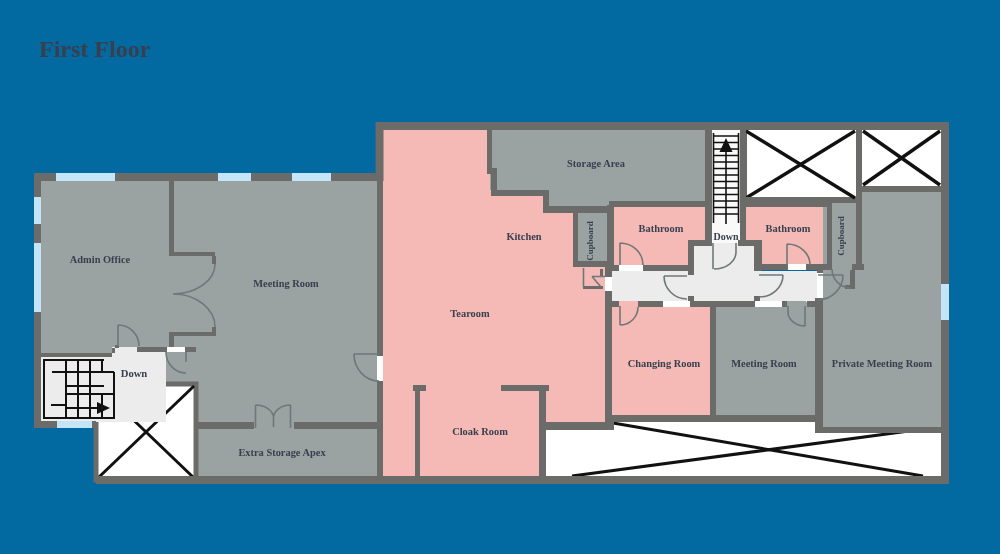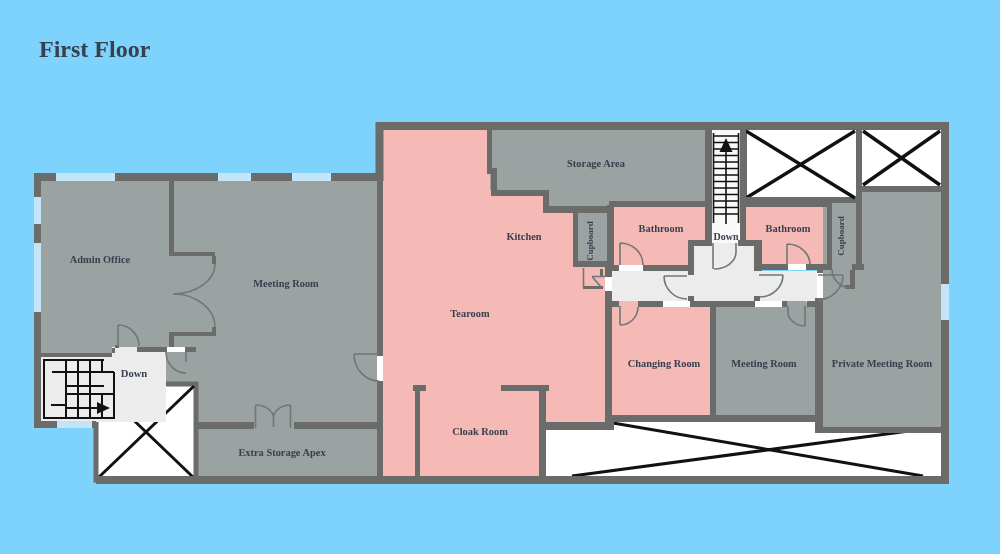--- a/index.html
+++ b/index.html
@@ -1,16 +1,16 @@
 <!DOCTYPE html>
 <html><head>
 <meta charset="utf-8">
 <style>
   html,body{margin:0;padding:0;background:#ffffff;}
-  .page{position:relative;width:1000px;height:554px;background:#7dd3fc;overflow:hidden;
+  .page{position:relative;width:1000px;height:554px;background:#0369a1;overflow:hidden;
         font-family:"Liberation Serif", serif;}
   svg text{font-family:"Liberation Serif", serif;font-weight:bold;fill:#38404f;}
 </style>
 </head>
 <body>
 <div class="page">
 <svg width="1000" height="554" viewBox="0 0 1000 554">
 
   <text x="39" y="57" font-size="24" fill="#262b38" letter-spacing="0">First Floor</text>
 

